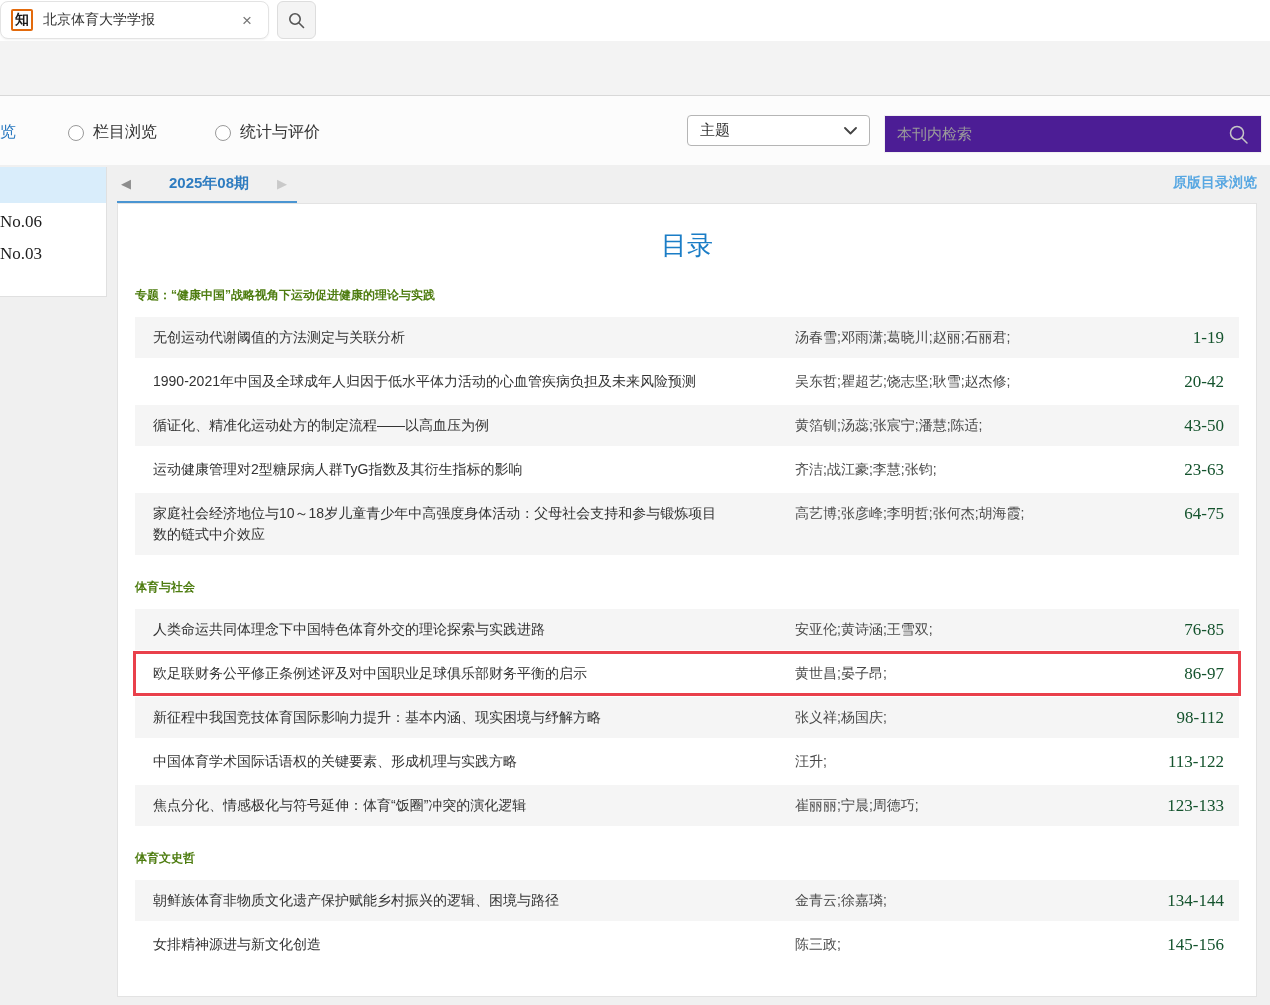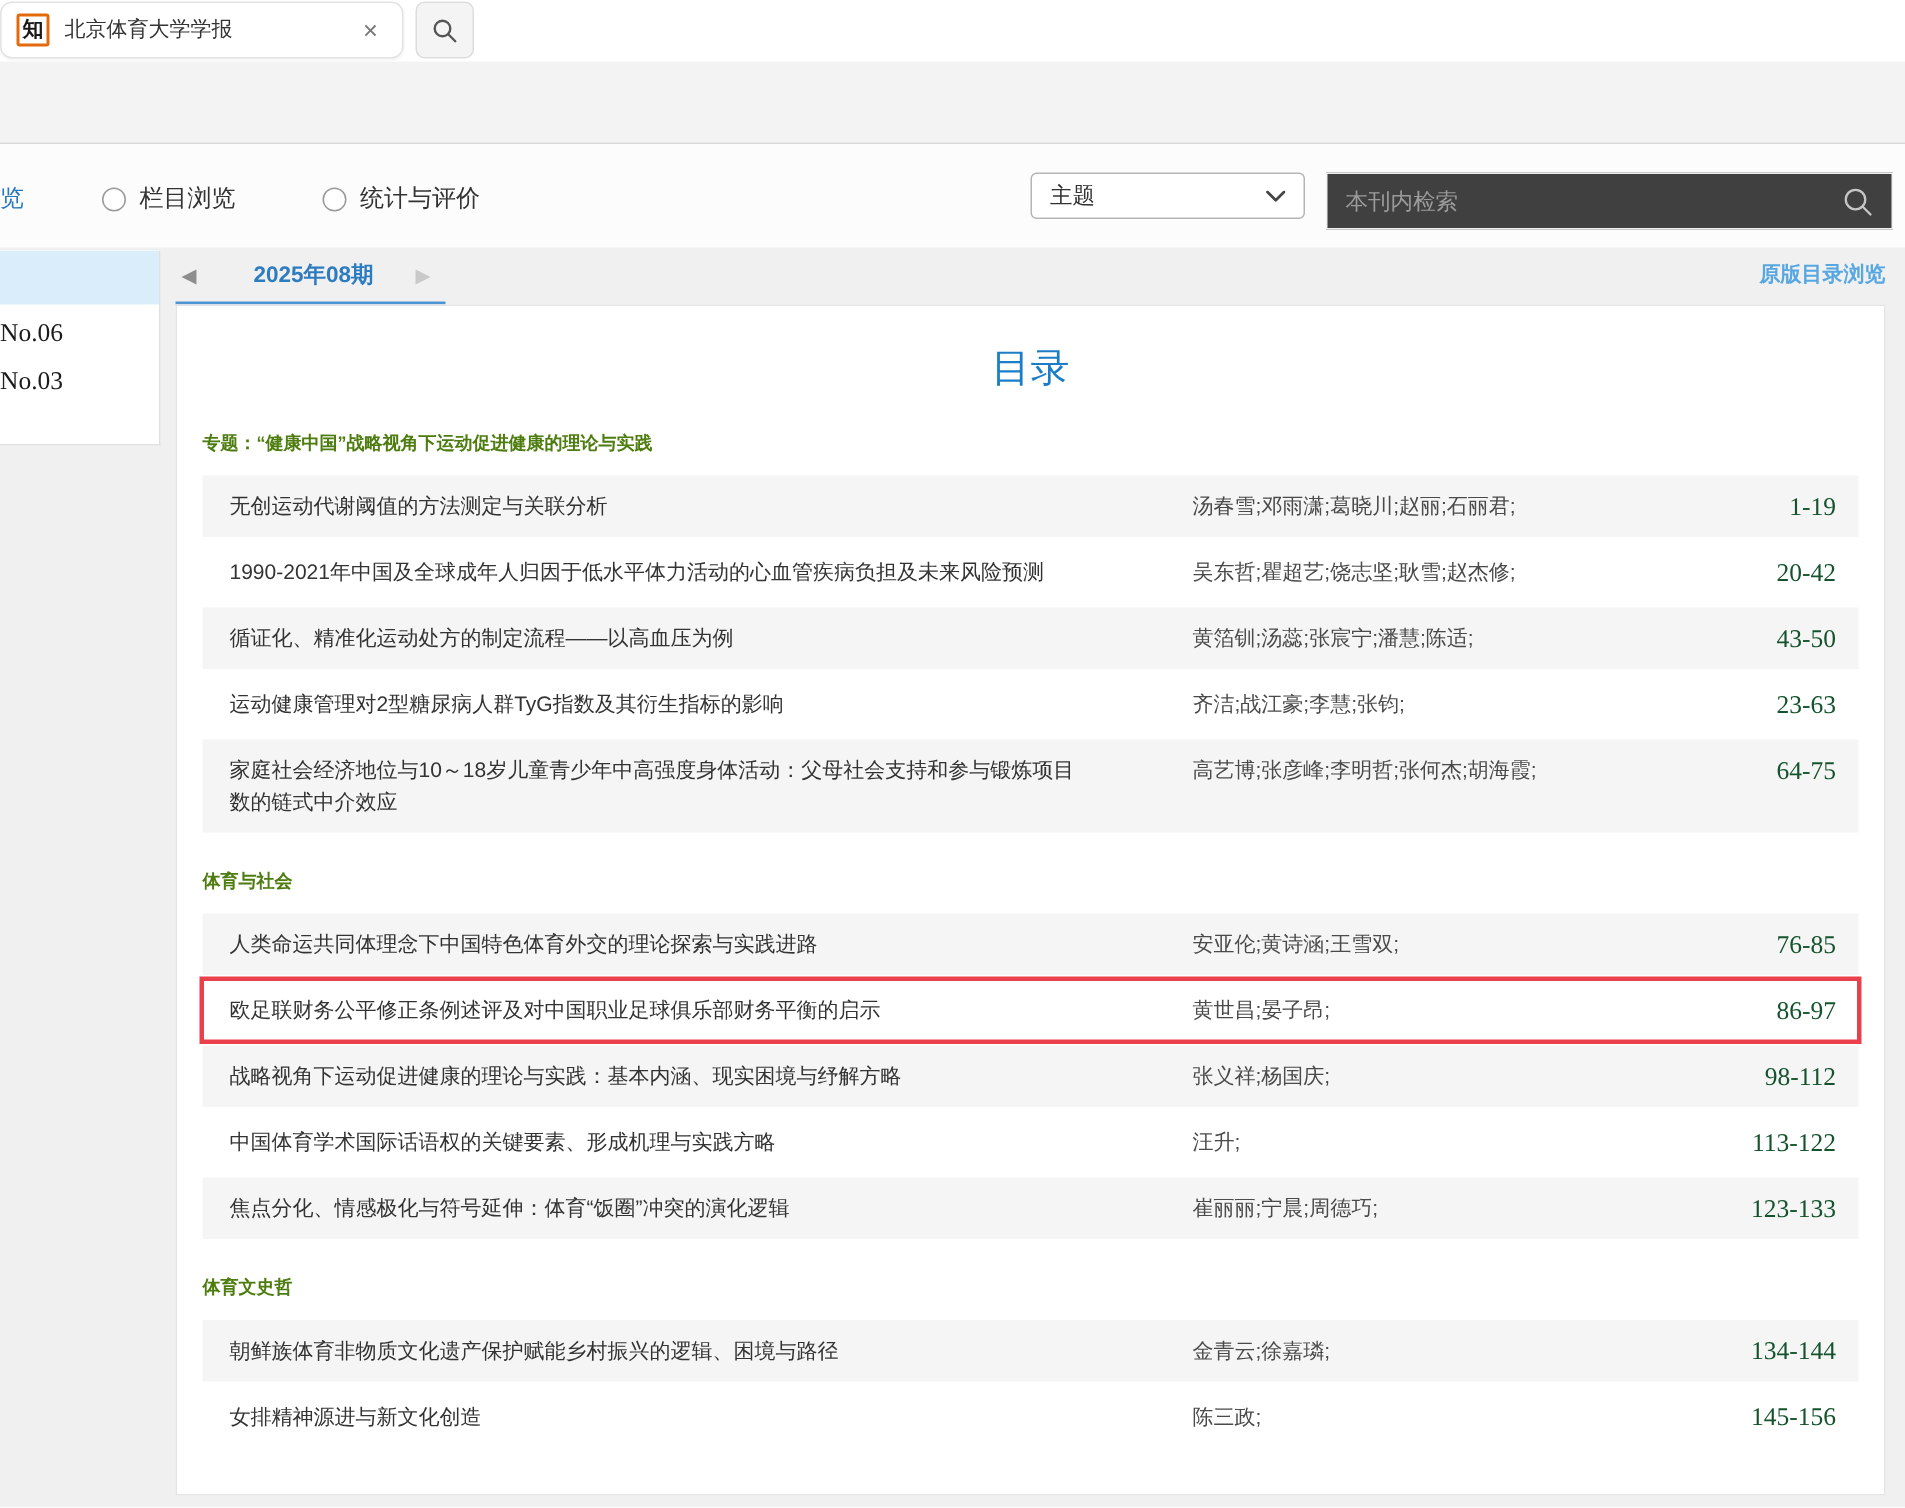--- a/index.html
+++ b/index.html
@@ -30,21 +30,21 @@
   .cut-option { position:absolute; left:0; top:26px; font-size:16px; color:#2a79c0; cursor:pointer; }
   .radio-option { position:absolute; top:26px; display:flex; align-items:center; gap:9px;
     font-size:16px; color:#333; cursor:pointer; }
   .radio-option.pos1 { left:68px; } .radio-option.pos2 { left:215px; }
   .radio-circle { width:16px; height:16px; border:1px solid #9a9a9a; border-radius:50%; background:#fff; }
   .field-select { position:absolute; left:687px; top:19px; width:183px; height:31px;
     border:1px solid #b5b5b5; border-radius:4px; background:#fff; cursor:pointer;
     display:flex; align-items:center; justify-content:space-between; padding:0 12px;
     font-size:15px; color:#333; }
   .journal-search { position:absolute; left:884px; top:19px; width:378px; height:38px;
-    background:#404040; border:1px solid #f0f0f0; display:flex; align-items:center;
+    background:#4c1d95; border:1px solid #f0f0f0; display:flex; align-items:center;
     padding:0 12px; }
   .journal-search .ph { flex:1; font-size:15px; color:#9b9b9b; }
 
   
   .main { position:absolute; top:165px; left:0; width:100%; height:840px; background:#f0f0f0; }
 
   .sidebar { position:absolute; left:0; top:2px; width:107px; height:130px; background:#fff;
     border-right:1px solid #e0e0e0; border-bottom:1px solid #e0e0e0; overflow:hidden; }
   .sidebar-current { height:36px; background:#d9edfb; margin-bottom:9px; cursor:pointer; }
   .sidebar-item { font-family:"Liberation Serif","DejaVu Serif",serif; font-size:17px;
@@ -180,21 +180,21 @@
         <span class="art-title">人类命运共同体理念下中国特色体育外交的理论探索与实践进路</span>
         <span class="art-authors">安亚伦;黄诗涵;王雪双;</span>
         <span class="art-pages">76-85</span>
       </div>
       <div class="art-row hl">
         <span class="art-title">欧足联财务公平修正条例述评及对中国职业足球俱乐部财务平衡的启示</span>
         <span class="art-authors">黄世昌;晏子昂;</span>
         <span class="art-pages">86-97</span>
       </div>
       <div class="art-row odd">
-        <span class="art-title">战略视角下运动促进健康的理论与实践：基本内涵、现实困境与纾解方略</span>
+        <span class="art-title">新征程中我国竞技体育国际影响力提升：基本内涵、现实困境与纾解方略</span>
         <span class="art-authors">张义祥;杨国庆;</span>
         <span class="art-pages">98-112</span>
       </div>
       <div class="art-row">
         <span class="art-title">中国体育学术国际话语权的关键要素、形成机理与实践方略</span>
         <span class="art-authors">汪升;</span>
         <span class="art-pages">113-122</span>
       </div>
       <div class="art-row odd">
         <span class="art-title">焦点分化、情感极化与符号延伸：体育“饭圈”冲突的演化逻辑</span>

